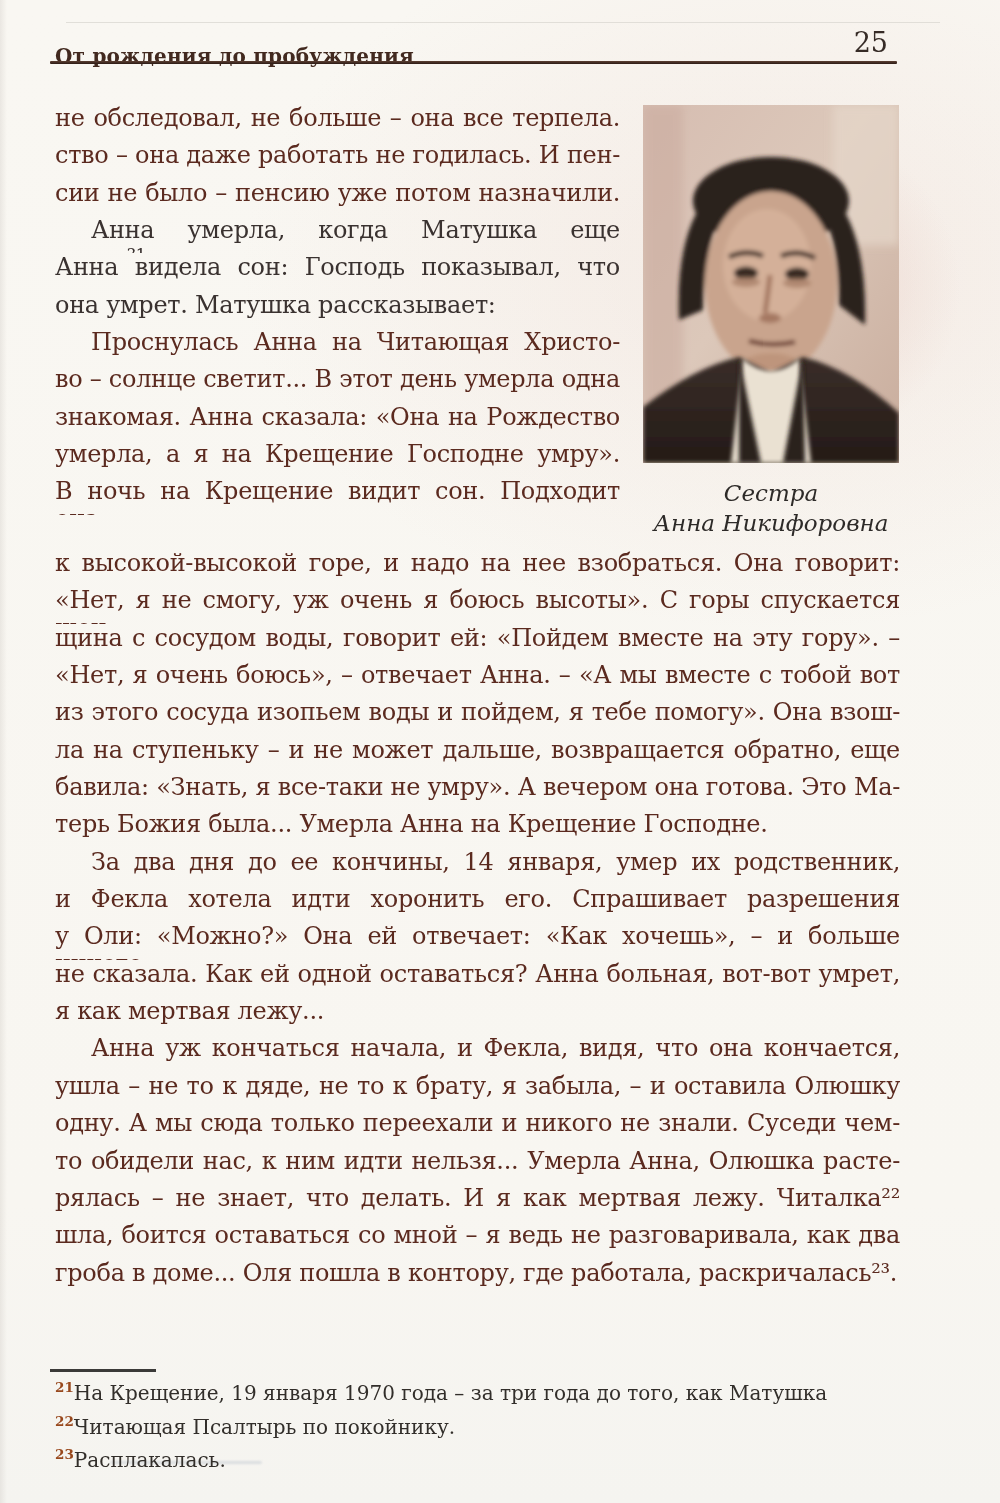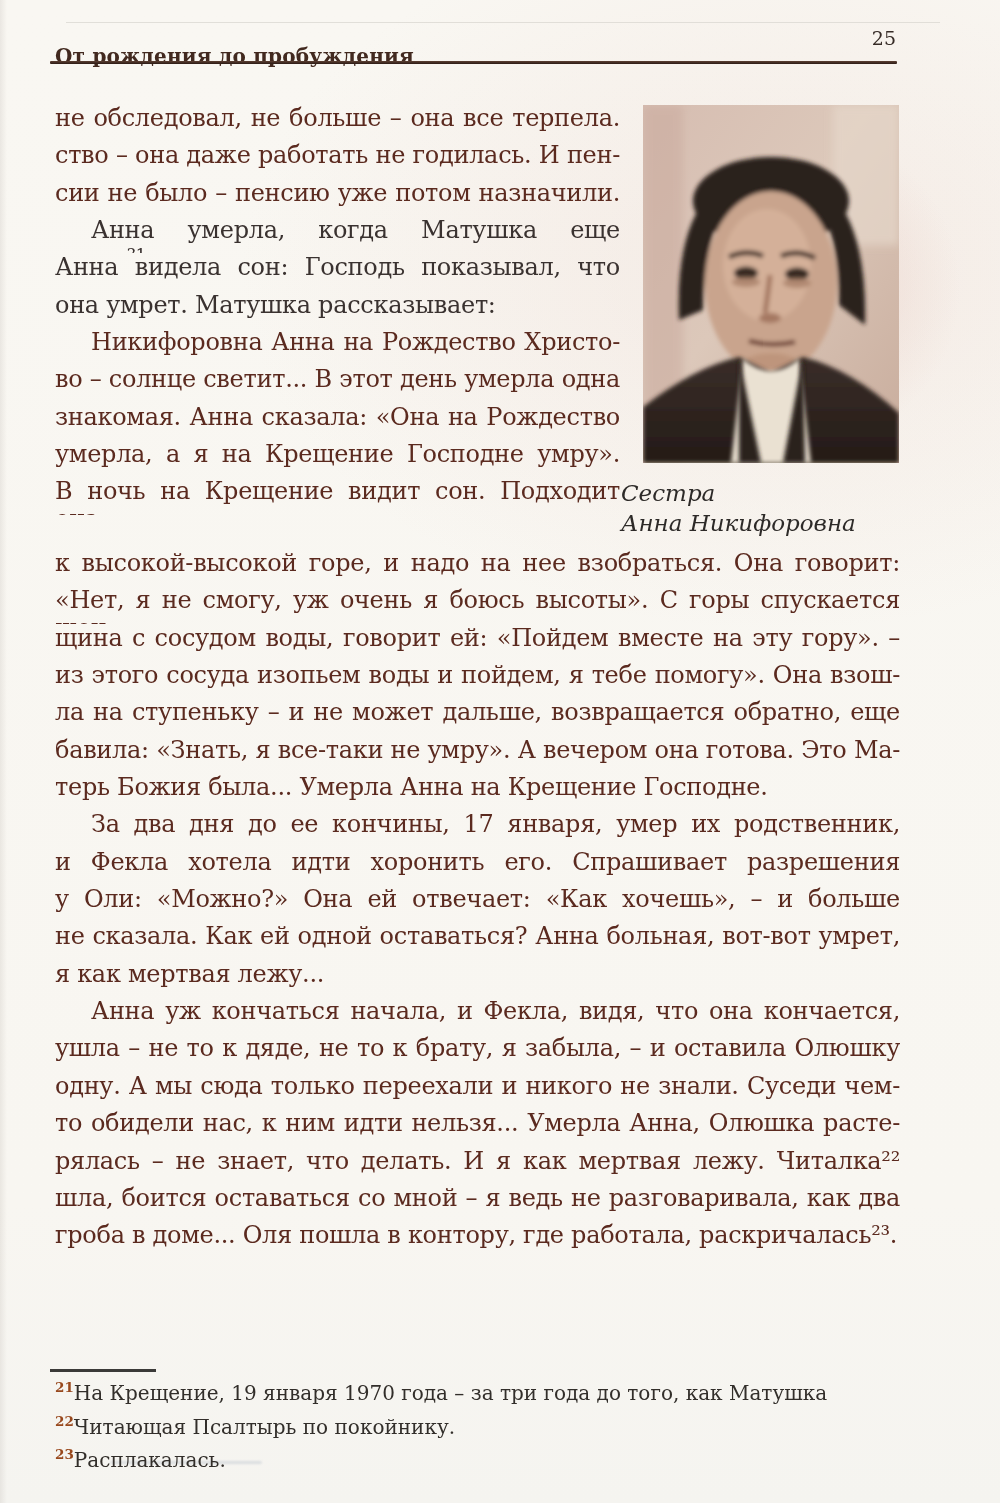--- a/index.html
+++ b/index.html
@@ -22,38 +22,38 @@
   }
   .scan-edge-top{position:absolute;left:66px;top:22px;width:874px;height:1px;background:#dbd8d2;opacity:.8;}
   .scan-edge-left{position:absolute;left:0;top:0;width:7px;height:100%;
     background:linear-gradient(90deg,rgba(196,190,184,.28),rgba(196,190,184,0));}
   .scan-smudge{position:absolute;left:110px;top:1461px;width:152px;height:3px;border-radius:2px;
     background:#c6ccd4;opacity:.55;filter:blur(1px);}
 
   
   .hdr-title{position:absolute;left:55px;top:44px;font-size:20px;font-weight:bold;
     color:var(--header-ink);letter-spacing:.2px;}
-  .hdr-page{position:absolute;right:104px;top:27px;font-size:19px;color:#362b26;}
+  .hdr-page{position:absolute;right:112px;top:27px;font-size:27px;color:#362b26;}
   .hdr-rule{position:absolute;left:50px;top:61px;width:847px;height:3px;
     background:linear-gradient(180deg,#5d4033,#2c1b15);border-radius:1px;}
 
   
   .ln{height:37.35px;overflow:hidden;font-size:24px;letter-spacing:-0.3px;
     color:var(--body-ink);text-align:justify;text-align-last:justify;}
   .ln.pend{text-align-last:left;}
   .ln.ind{text-indent:36px;}
   .ln.dk{color:var(--dark-ink);}
   .colL{position:absolute;left:55px;top:104px;width:565px;}
   .colF{position:absolute;left:55px;top:549px;width:845px;}
 
   
   .halo{position:absolute;left:606px;top:70px;width:412px;height:436px;
     background:radial-gradient(closest-side,rgba(224,183,171,.38),rgba(224,183,171,0) 72%);}
   .photo{position:absolute;left:643px;top:105px;width:256px;height:358px;display:block;}
-  .caption{position:absolute;left:621px;top:478px;width:300px;
+  .caption{position:absolute;left:621px;top:478px;width:300px;text-align:center;
     font-style:italic;font-size:23px;line-height:30px;color:var(--caption-ink);}
 
   
   .fn-rule{position:absolute;left:50px;top:1369px;width:106px;height:3px;background:#3b3a38;}
   .fns{position:absolute;left:55px;top:1379px;width:852px;}
   .fn{height:33.6px;overflow:hidden;font-size:20px;color:var(--footnote-ink);}
   .fn .mk{color:var(--marker-ink);font-size:13.5px;vertical-align:super;font-weight:bold;}
 </style>
 </head>
 <body>
@@ -132,36 +132,37 @@
     <div>Анна Никифоровна</div>
   </div>
 
   <div class="colL">
     <div class="ln">не обследовал, не больше – она все терпела.</div>
     <div class="ln">ство – она даже работать не годилась. И пен-</div>
     <div class="ln">сии не было – пенсию уже потом назначили.</div>
     <div class="ln ind dk">Анна умерла, когда Матушка еще спала²¹.</div>
     <div class="ln dk">Анна видела сон: Господь показывал, что</div>
     <div class="ln dk pend">она умрет. Матушка рассказывает:</div>
-    <div class="ln ind">Никифоровна Анна на Рождество Христо-</div>
+    <div class="ln ind">Проснулась Анна на Читающая Христо-</div>
     <div class="ln">во – солнце светит... В этот день умерла одна</div>
     <div class="ln">знакомая. Анна сказала: «Она на Рождество</div>
     <div class="ln">умерла, а я на Крещение Господне умру».</div>
     <div class="ln">В ночь на Крещение видит сон. Подходит она</div>
   </div>
 
   <div class="colF">
     <div class="ln">к высокой-высокой горе, и надо на нее взобраться. Она говорит:</div>
     <div class="ln">«Нет, я не смогу, уж очень я боюсь высоты». С горы спускается жен-</div>
     <div class="ln">щина с сосудом воды, говорит ей: «Пойдем вместе на эту гору». –</div>
+    <div class="ln">«Нет, я очень боюсь», – отвечает Анна. – «А мы вместе с тобой вот</div>
     <div class="ln">из этого сосуда изопьем воды и пойдем, я тебе помогу». Она взош-</div>
     <div class="ln">ла на ступеньку – и не может дальше, возвращается обратно, еще</div>
     <div class="ln">бавила: «Знать, я все-таки не умру». А вечером она готова. Это Ма-</div>
     <div class="ln pend">терь Божия была... Умерла Анна на Крещение Господне.</div>
-    <div class="ln ind">За два дня до ее кончины, 17 января, умер их родственник,</div>
+    <div class="ln ind">За два дня до ее кончины, 14 января, умер их родственник,</div>
     <div class="ln">и Фекла хотела идти хоронить его. Спрашивает разрешения</div>
     <div class="ln">у Оли: «Можно?» Она ей отвечает: «Как хочешь», – и больше ничего</div>
     <div class="ln">не сказала.  Как ей одной оставаться? Анна больная, вот-вот умрет,</div>
     <div class="ln pend">я как мертвая лежу...</div>
     <div class="ln ind">Анна уж кончаться начала, и Фекла, видя, что она кончается,</div>
     <div class="ln">ушла – не то к дяде, не то к брату, я забыла, – и оставила Олюшку</div>
     <div class="ln">одну. А мы сюда только переехали и никого не знали. Суседи чем-</div>
     <div class="ln">то обидели нас, к ним идти нельзя... Умерла Анна, Олюшка расте-</div>
     <div class="ln">рялась – не знает, что делать. И я как мертвая лежу. Читалка²² при-</div>
     <div class="ln">шла, боится оставаться со мной – я ведь не разговаривала, как два</div>

